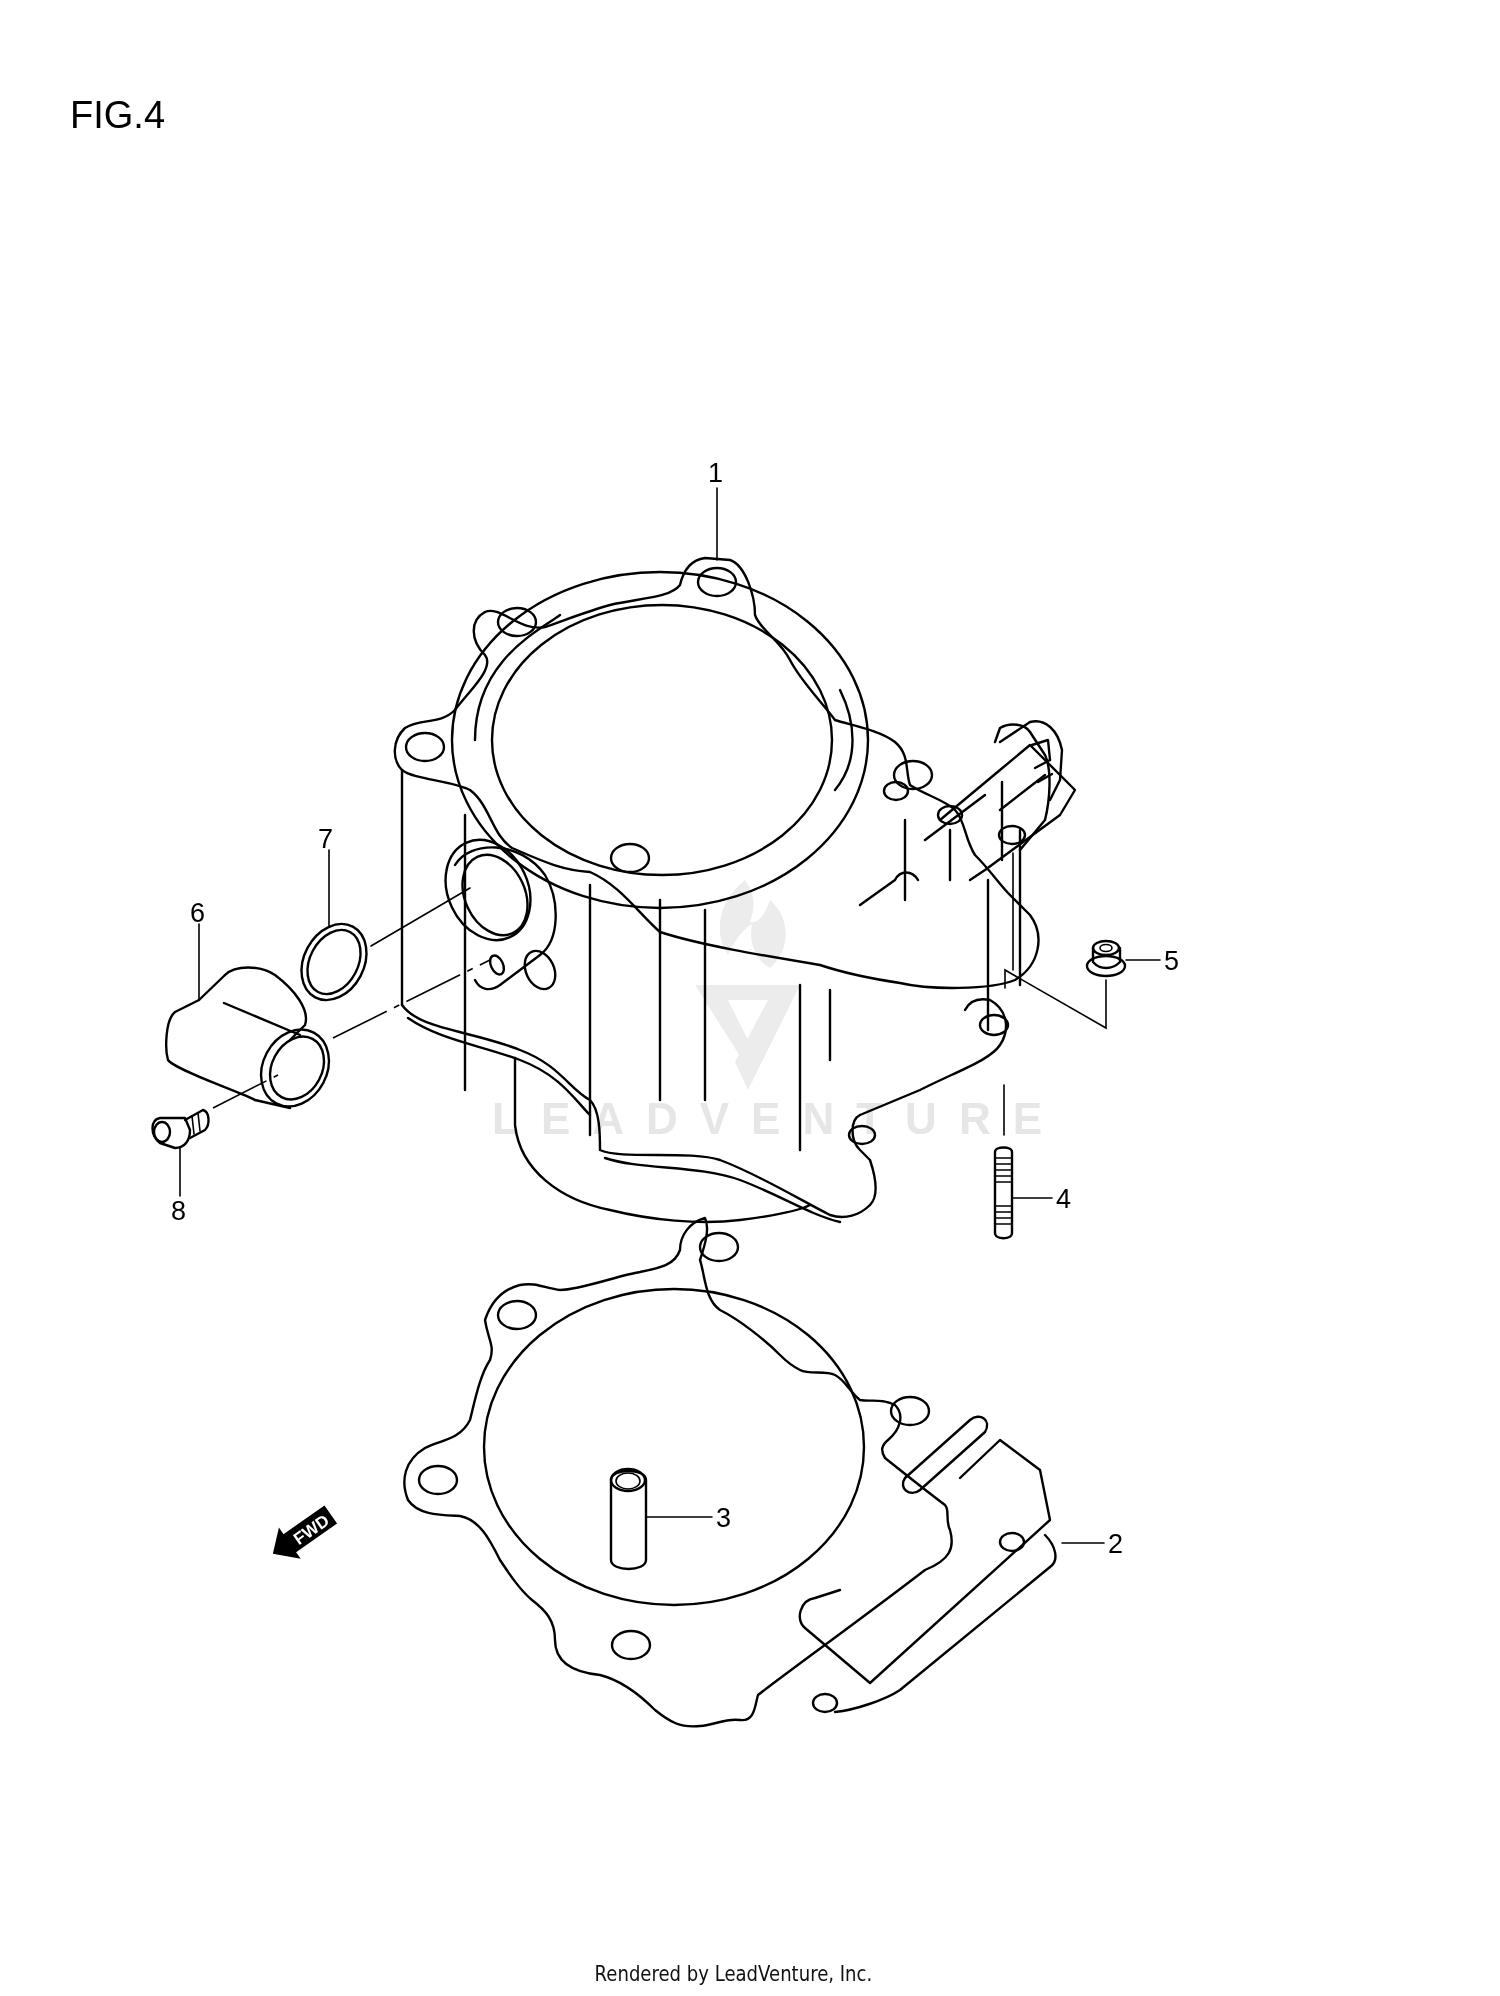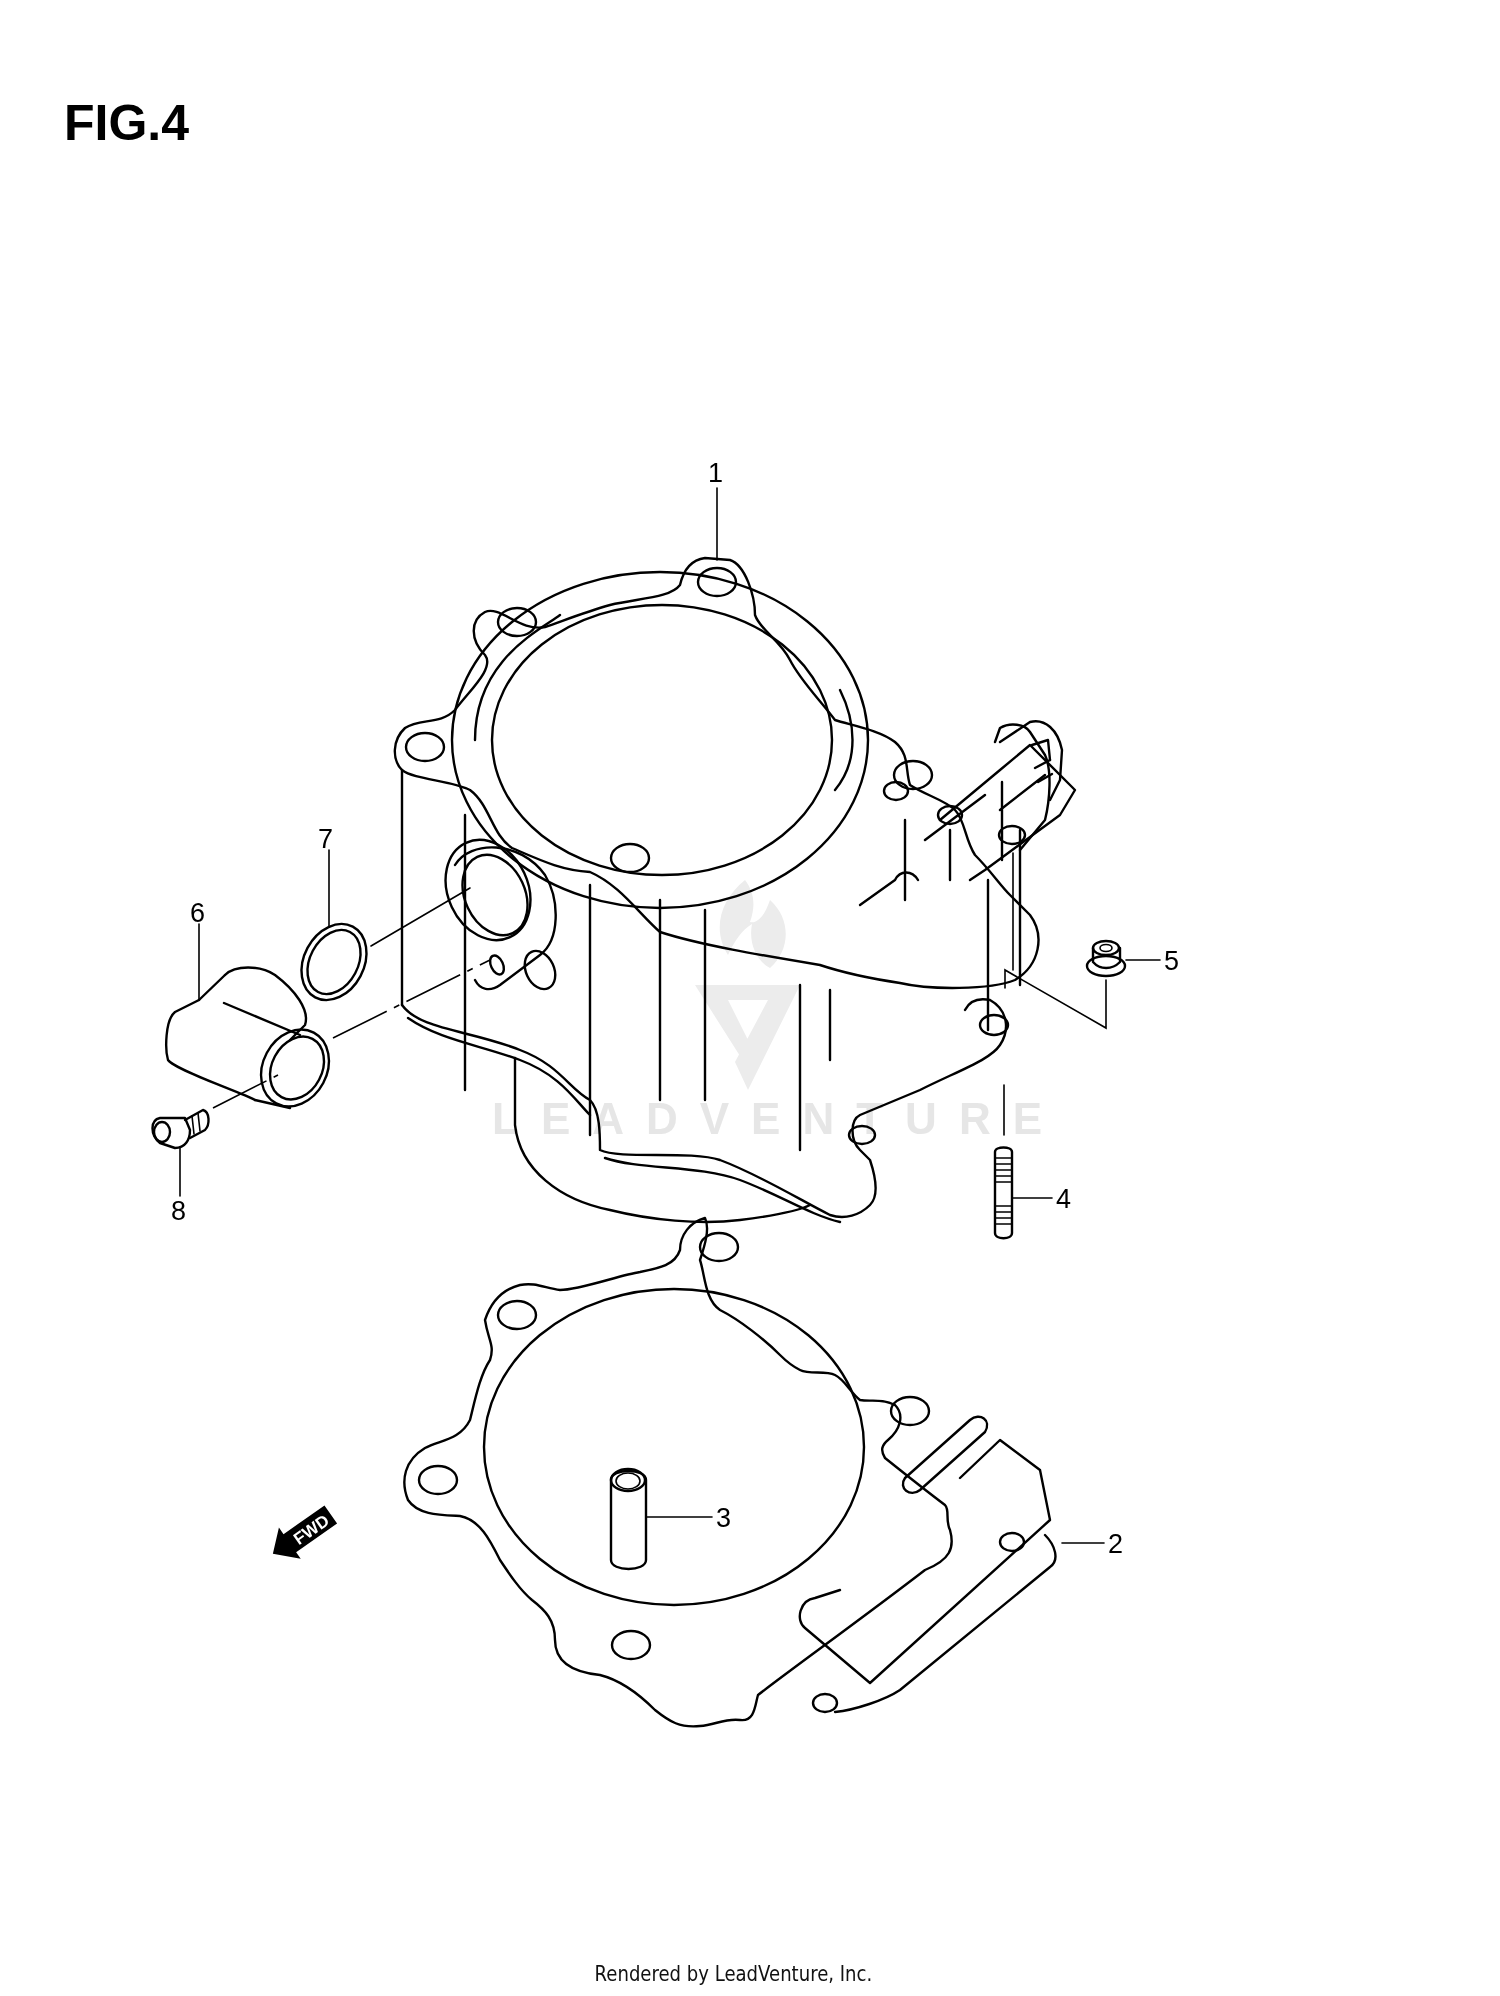--- a/index.html
+++ b/index.html
@@ -1,17 +1,17 @@
 <!DOCTYPE html>
 <html><head>
 <meta charset="utf-8">
 <style>
   html, body { margin: 0; padding: 0; background: #ffffff; }
   body { width: 1500px; height: 1996px; position: relative; overflow: hidden; font-family: "Liberation Sans", sans-serif; }
-  #fig-title { position: absolute; left: 64px; top: 94px; font-family: "Liberation Sans", sans-serif; font-weight: bold; font-size: 50px; color: #000; letter-spacing: 0px; margin: 0; }
+  #fig-title { position: absolute; left: 70px; top: 94px; font-family: "Liberation Sans", sans-serif; font-weight: normal; font-size: 38px; color: #000; letter-spacing: 0px; margin: 0; }
   #diagram { position: absolute; left: 0; top: 0; width: 1500px; height: 1996px; }
   .ln { fill: none; stroke: #000; stroke-width: 2.4; stroke-linecap: round; stroke-linejoin: round; }
   .thin { fill: none; stroke: #000; stroke-width: 1.6; stroke-linecap: round; }
   .dash { fill: none; stroke: #000; stroke-width: 1.6; stroke-dasharray: 60 8 6 8; }
   .callout-num { font-family: "Liberation Sans", sans-serif; font-size: 27px; fill: #000; }
   .wm-text { font-family: "Liberation Sans", sans-serif; font-weight: bold; font-size: 44px; fill: #e6e6e6; letter-spacing: 22px; }
   .wm-shape { fill: #ececec; stroke: none; }
   #footer { position: absolute; left: 0; width: 1500px; top: 1962px; text-align: center; font-family: "DejaVu Sans", sans-serif; font-size: 21px; color: #111; }
   #footer span { display: inline-block; transform: scaleX(0.86); margin-left: -34px; }
 </style>

